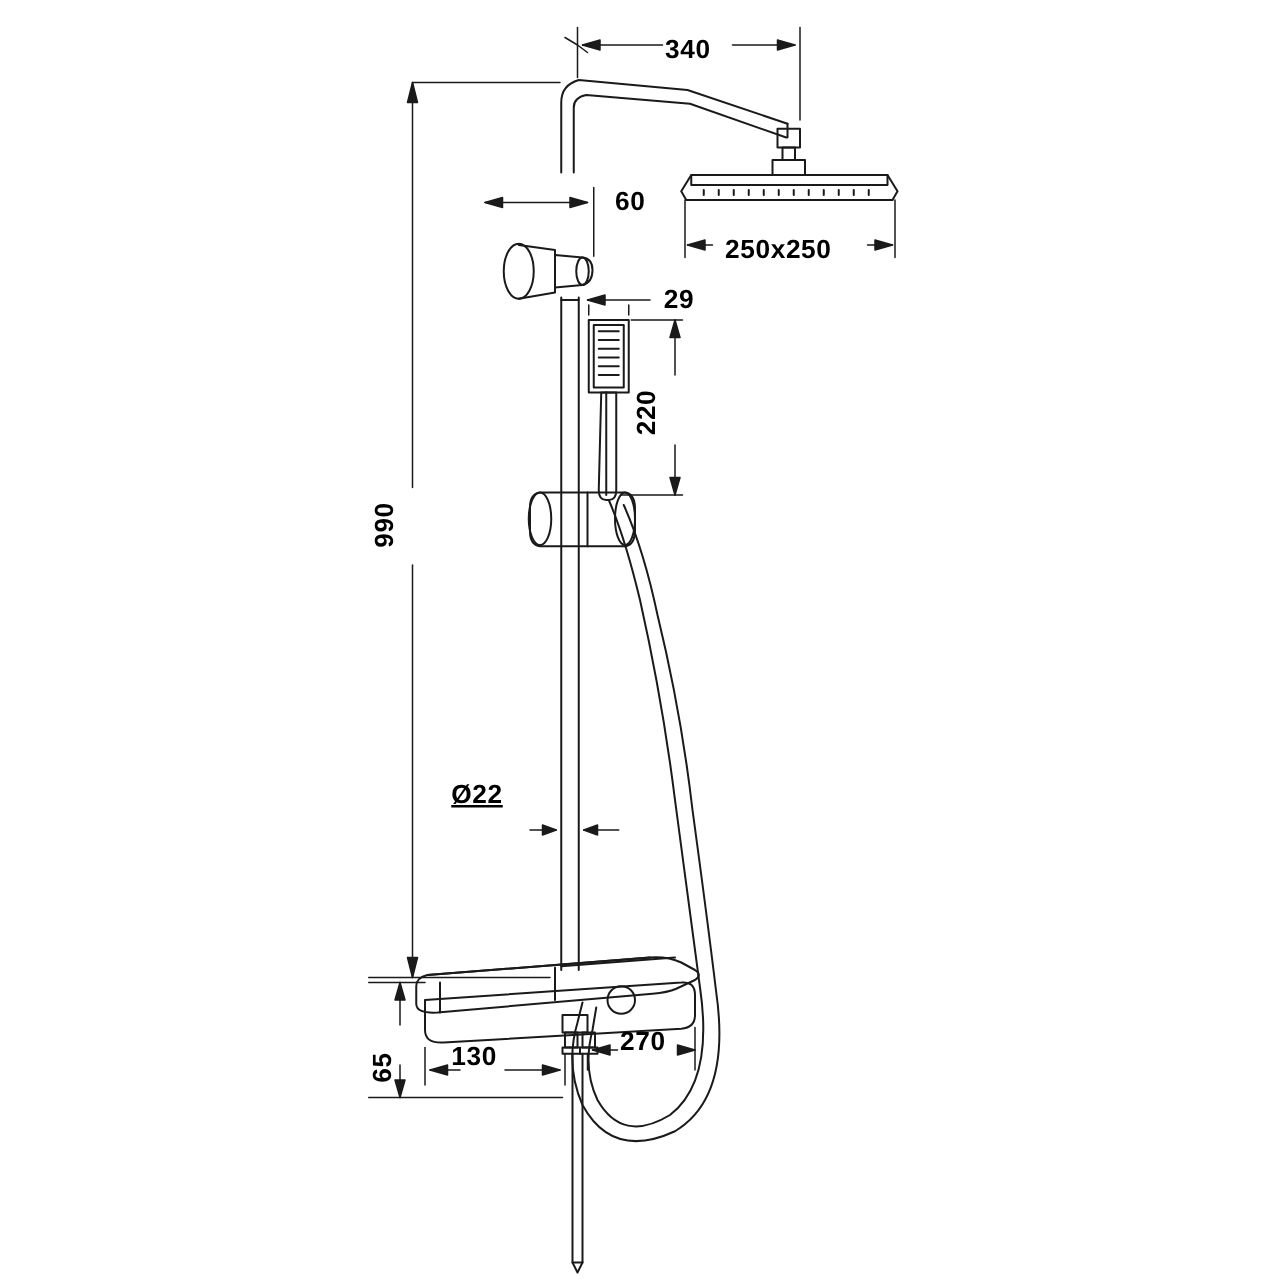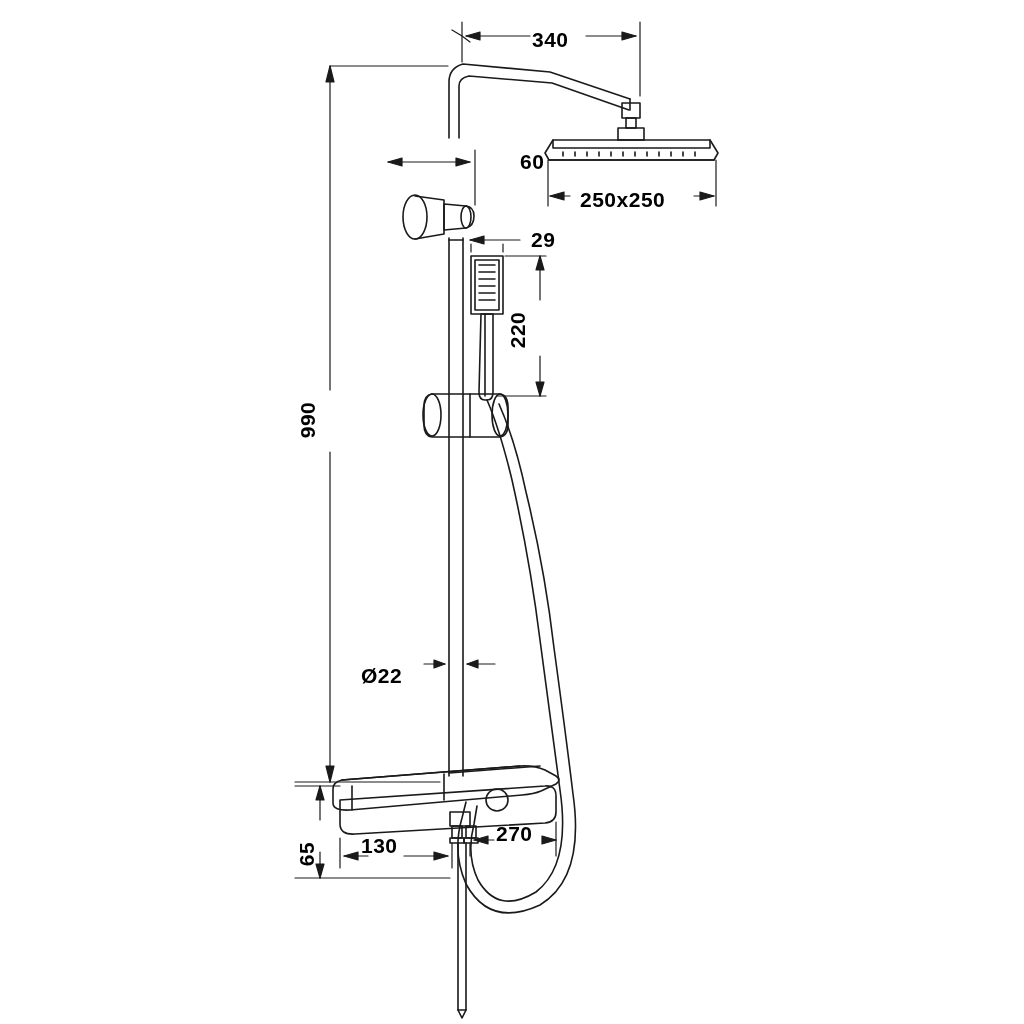--- a/index.html
+++ b/index.html
@@ -190,29 +190,29 @@
         <path d="M474 840 L488 836 L488 844 Z" fill="#1a1a1a"></path>
         <path d="M556 840 L542 836 L542 844 Z" fill="#1a1a1a"></path>
       </g>
     </g>
   </svg>
 
   <div class="dim-label" style="left:532px; top:28px;">340</div>
 
   <div class="dim-label" style="left:580px; top:188px;">250x250</div>
 
-  <div class="dim-label" style="left:492px; top:150px;margin-left:28px;">60</div>
+  <div class="dim-label" style="left:492px; top:150px;">60</div>
 
   <div class="dim-label" style="left:531px; top:228px;">29</div>
 
   <div class="dim-label vertical" style="left:500px; top:318px; transform:rotate(-90deg);">220</div>
 
   <div class="dim-label vertical" style="left:290px; top:408px; transform:rotate(-90deg);">990</div>
 
-  <div class="dim-label" style="left:361px; top:664px;">Ø22</div>
+  <div class="dim-label" style="left:361px; top:624px;text-decoration:underline;">Ø22</div>
 
   <div class="dim-label vertical" style="left:295px; top:842px; transform:rotate(-90deg);">65</div>
 
   <div class="dim-label" style="left:361px; top:834px;text-align:center;">130</div>
 
   <div class="dim-label" style="left:496px; top:822px;">270</div>
 
 </div>
 
 </body></html>

